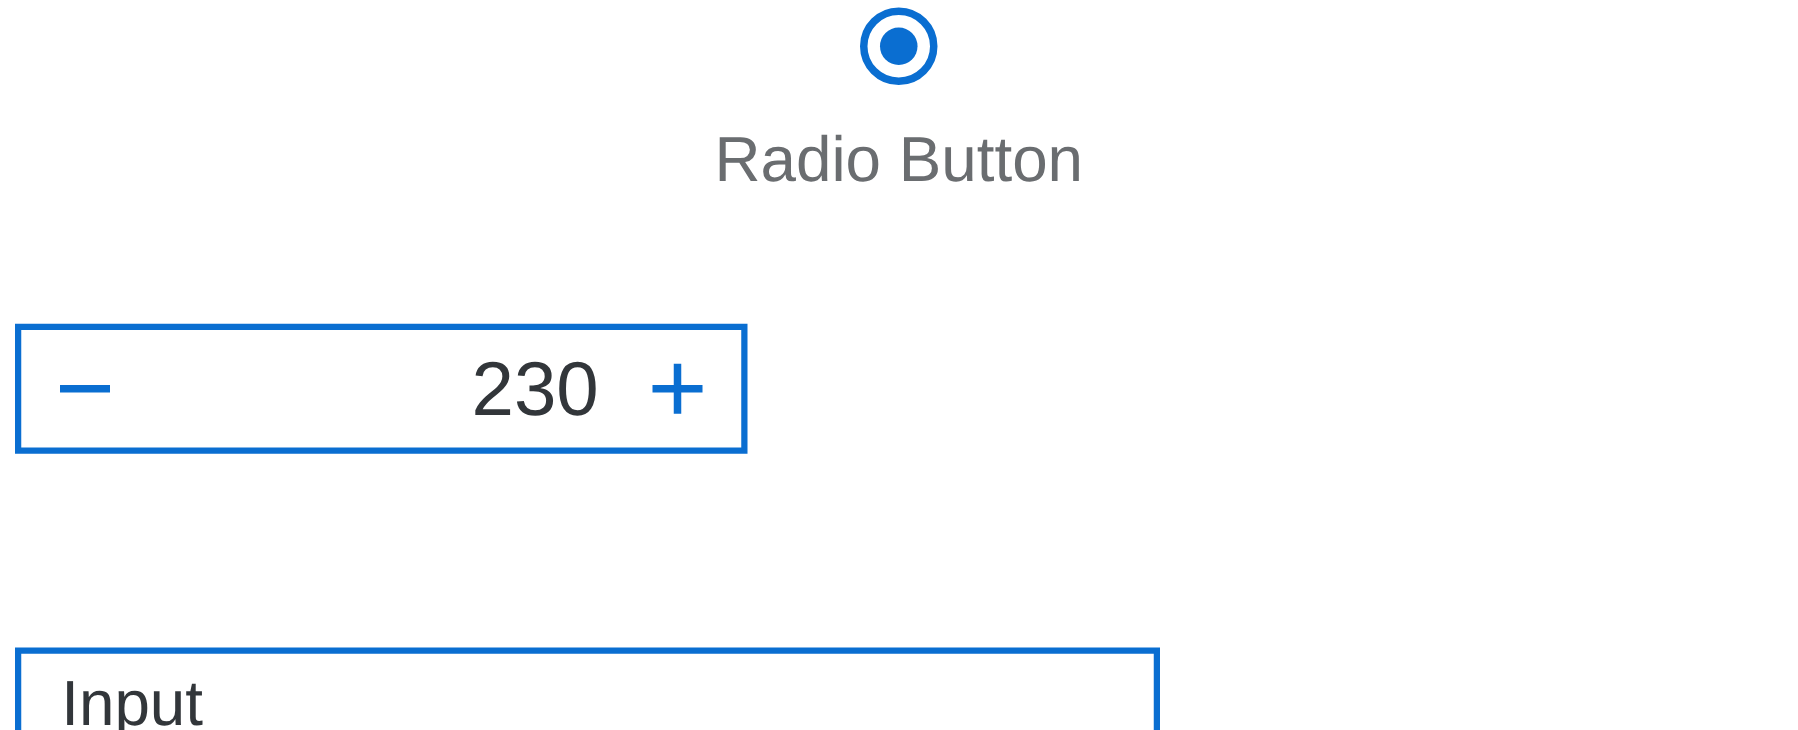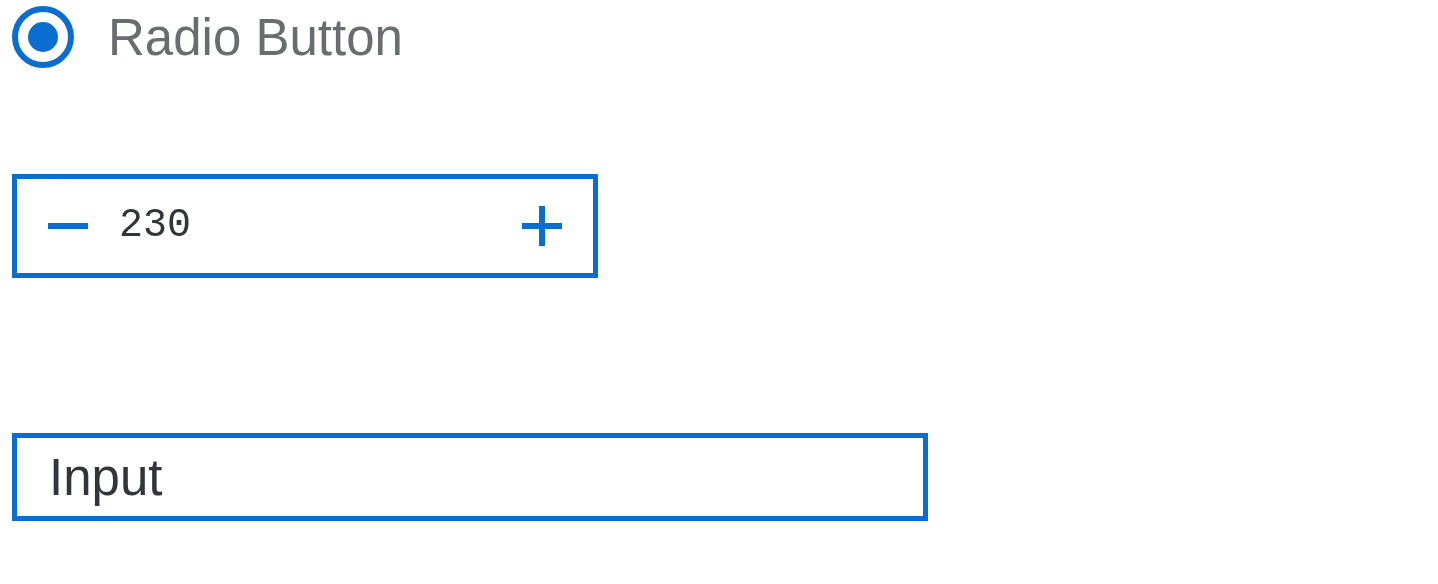--- a/index.html
+++ b/index.html
@@ -19,20 +19,21 @@
   .container{
     padding:0 12px;
   }
 
   
   .radio-row{
     display:flex;
     align-items:center;
     gap:34px;
     padding-top:6px;
+    flex-direction:column;
   }
   .radio-outer{
     width:62px;
     height:62px;
     border-radius:50%;
     border:6px solid var(--accent);
     box-sizing:border-box;
     display:flex;
     align-items:center;
     justify-content:center;
@@ -68,25 +69,25 @@
     justify-content:center;
     color:var(--accent);
     cursor:pointer;
     user-select:none;
   }
   .stepper-btn svg{
     display:block;
   }
   .stepper-value{
     flex:1;
-    font-size:40px;
+    text-align:right;
+    font-size:61px;
     color:var(--text-dark);
     padding-right:12px;
     line-height:1;
-    font-family:Liberation Mono, monospace;
   }
 
   
   .text-input{
     margin-top:155px;
     width:916px;
     height:88px;
     border:5px solid var(--accent);
     box-sizing:border-box;
     display:flex;

